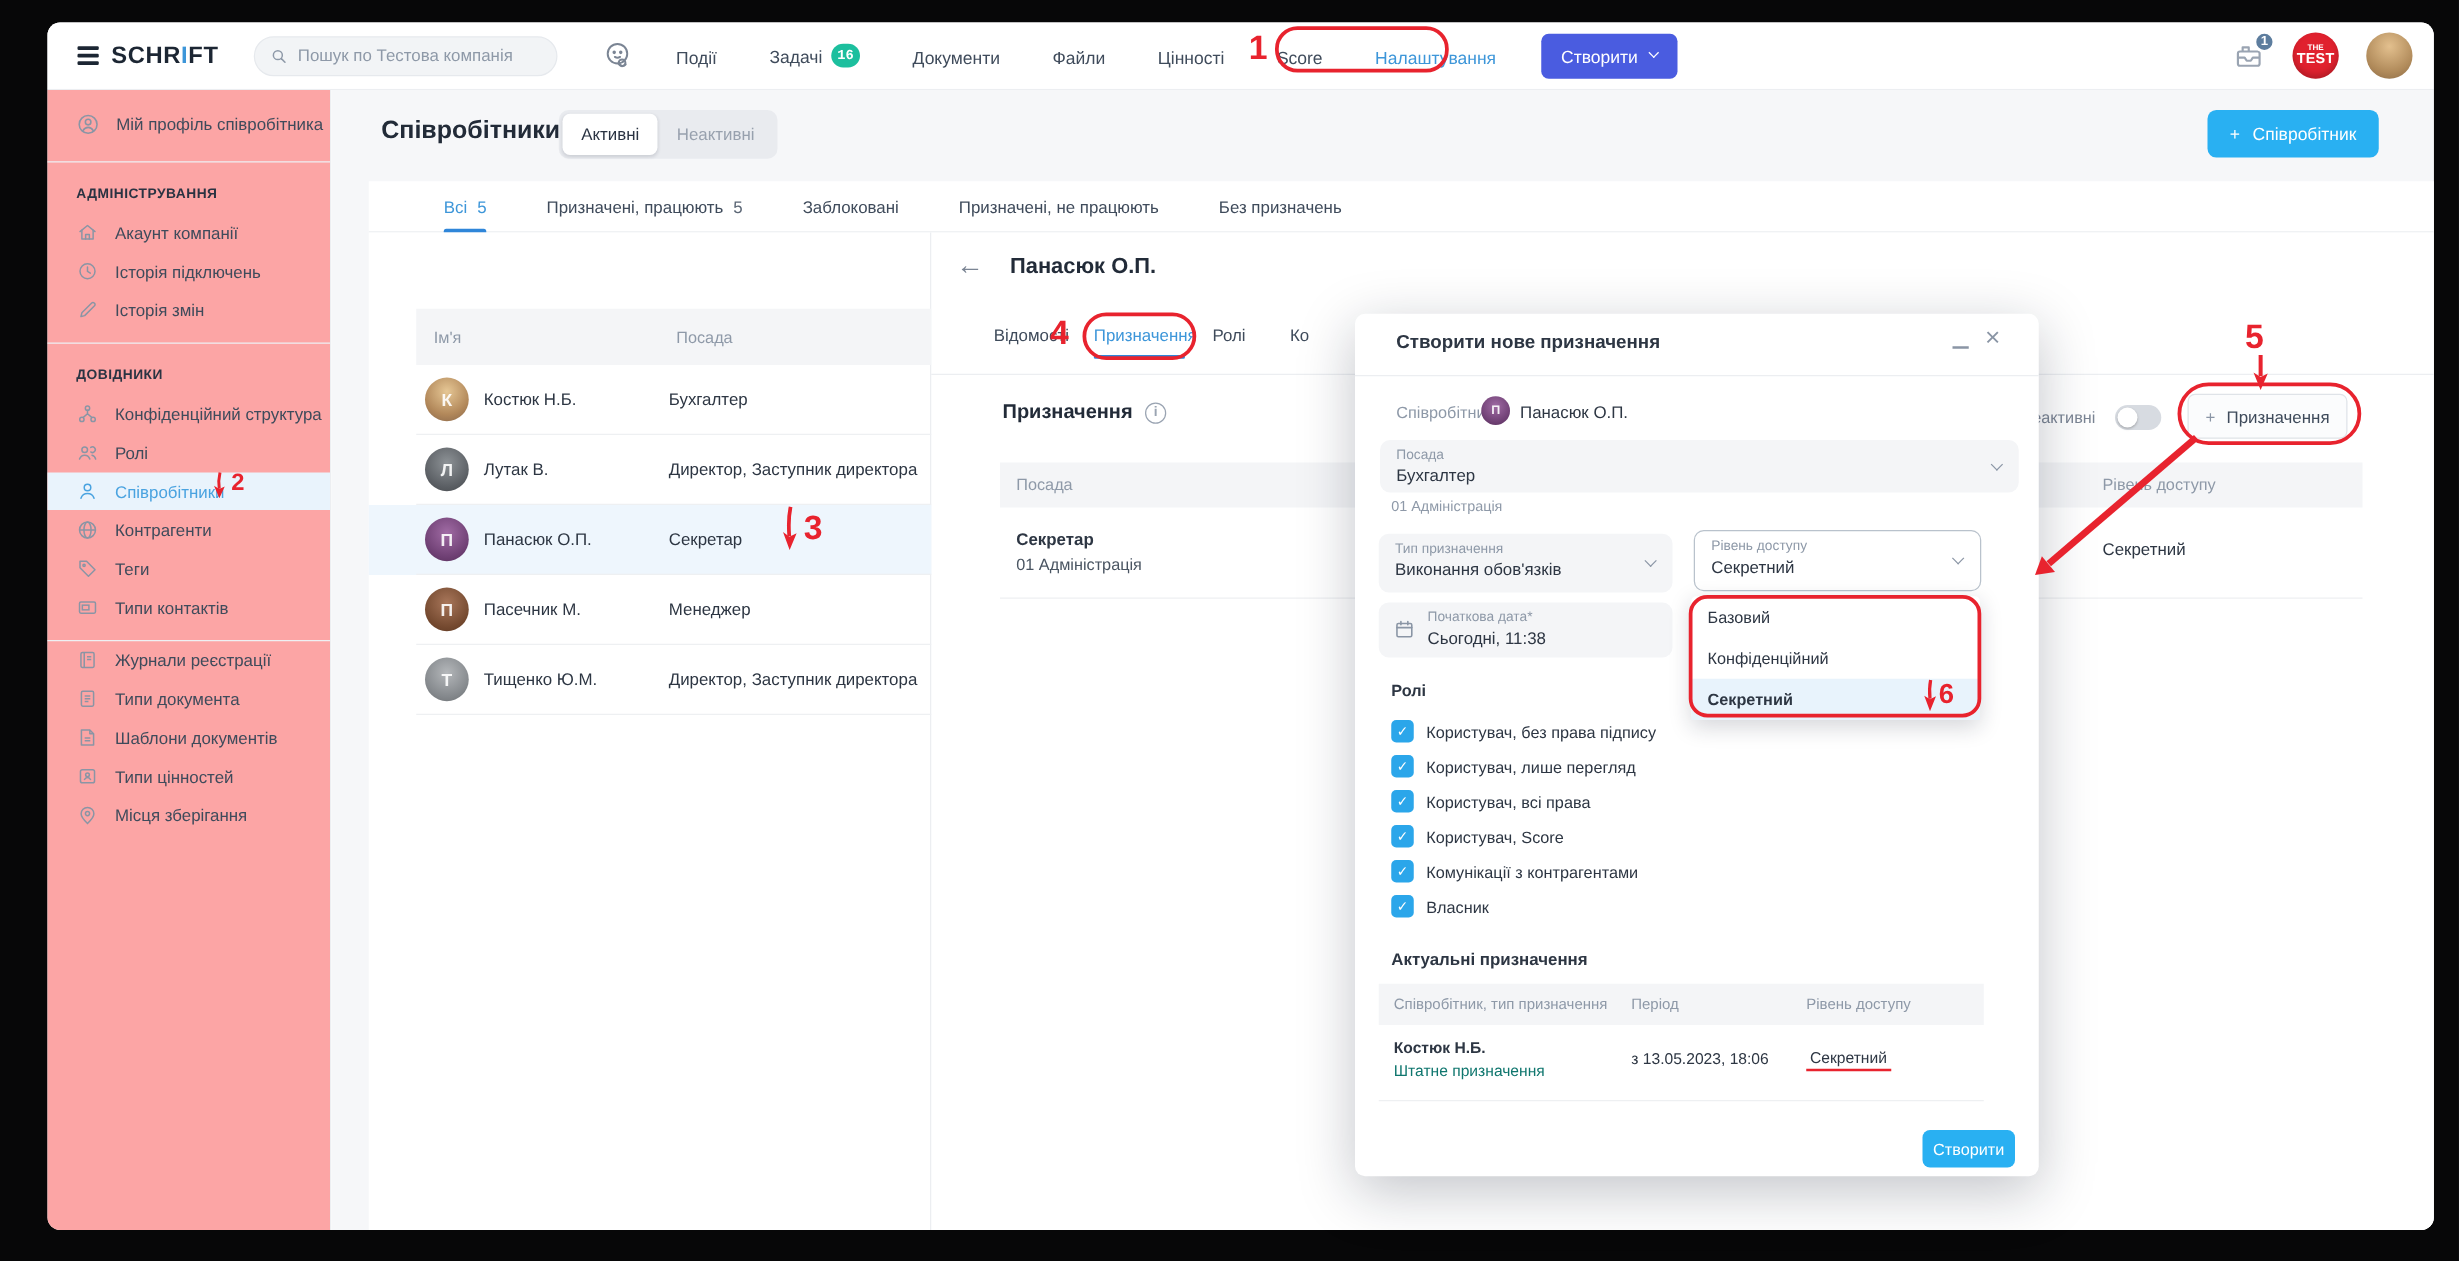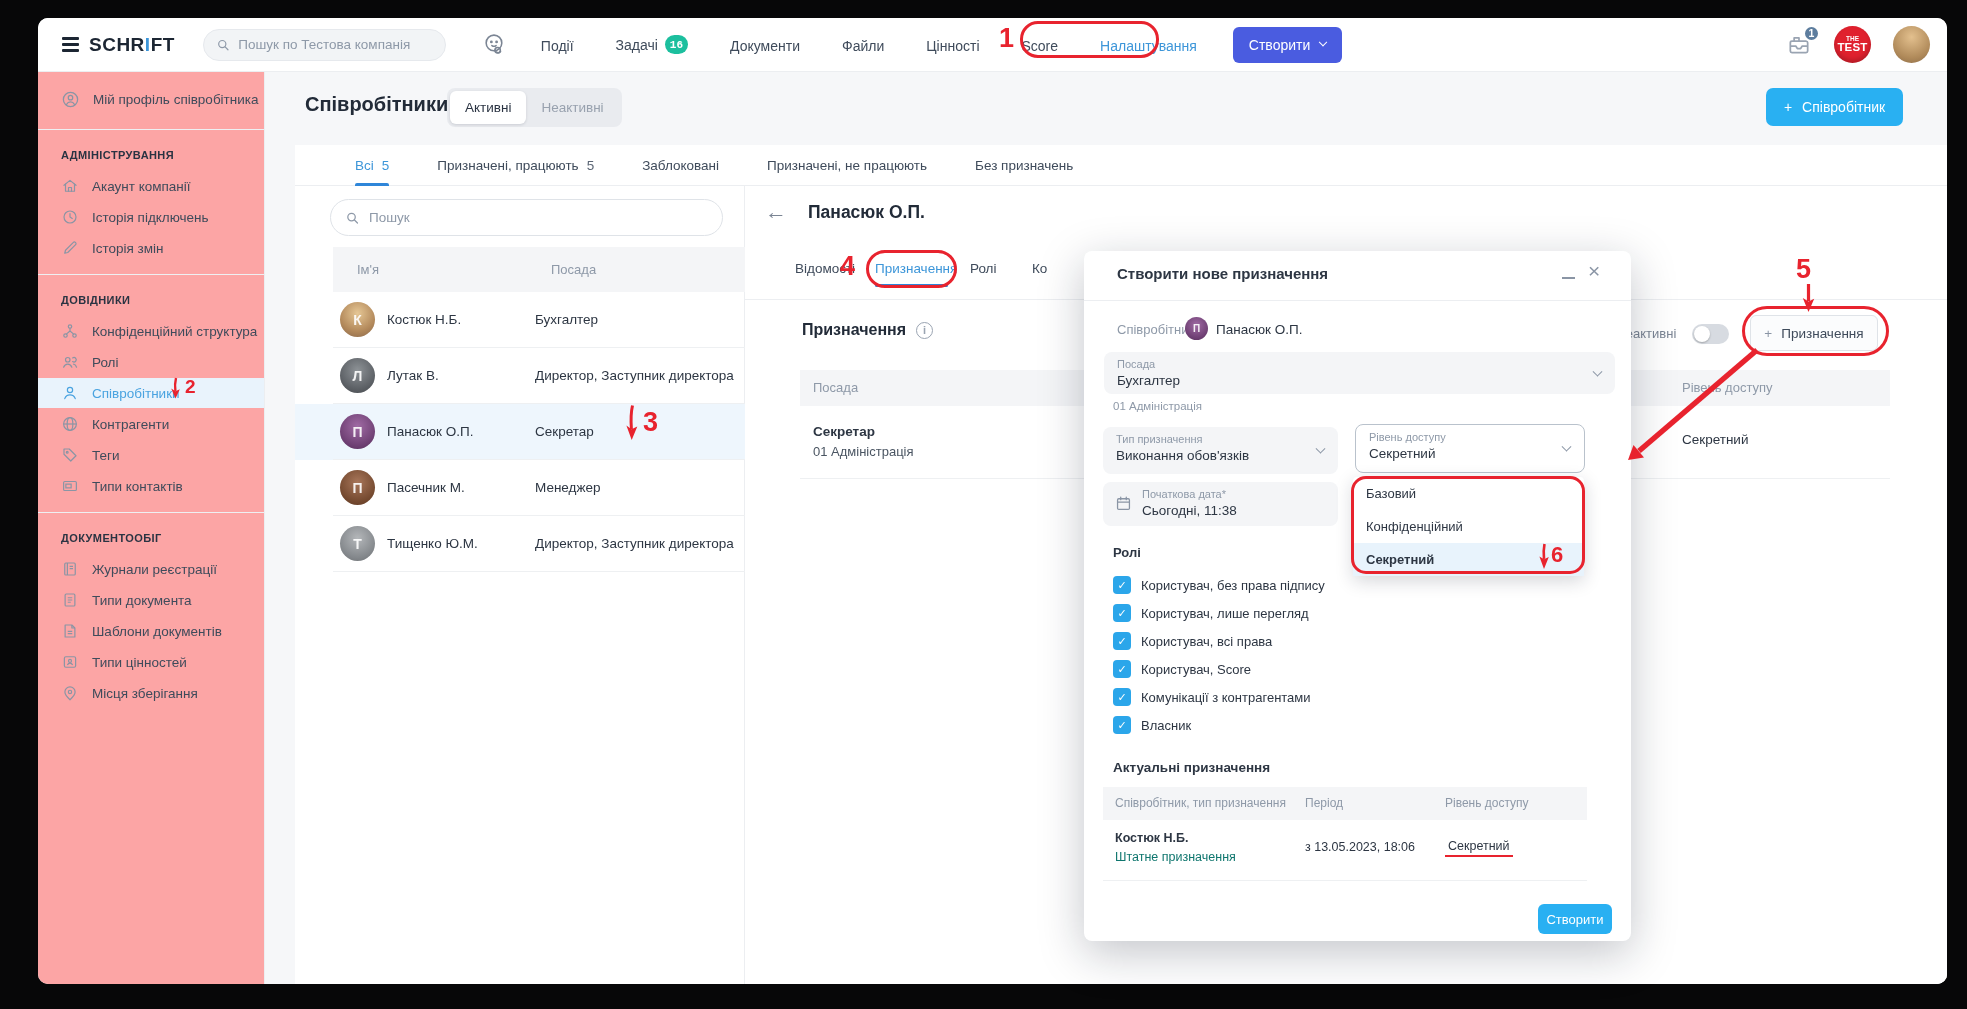--- a/index.html
+++ b/index.html
@@ -85,21 +85,21 @@
     background:#2f86d9; border-radius:2px 2px 0 0; }
   .content { position:absolute; left:295px; top:186px; width:1652px; height:798px; background:#fff; border-radius:0 0 10px 0; }
 
   
   .list-panel { position:absolute; left:0; top:0; width:450px; height:798px; border-right:1px solid #eceef1; }
   .list-search { position:absolute; left:35px; top:13px; width:393px; height:37px;
     background:#fff; border:1px solid #dfe3e8; border-radius:19px; display:flex;
     align-items:center; gap:9px; padding:0 14px; }
   .list-head { position:absolute; left:38px; top:61px; width:412px; height:45px; background:#f4f5f7;
     display:flex; align-items:center; font-size:13px; color:#8e99a8; }
-  .list-head .c1 { margin-left:24px; width:194px; }
+  .list-head .c1 { margin-left:14px; width:194px; }
   .lrow { position:absolute; left:0; width:450px; height:56px; cursor:pointer; }
   .lrow .inner { position:absolute; left:38px; right:0; top:0; bottom:0;
     border-bottom:1px solid #eef0f2; display:flex; align-items:center; }
   .lrow.sel { background:#eef6fd; }
   .lrow .avatar { width:35px; height:35px; margin-left:7px; font-size:14px; }
   .lrow .nm { margin-left:12px; width:148px; font-size:13.5px; color:#2d3643; }
   .lrow .ps { font-size:13.5px; color:#2d3643; }
   .av-k { background:radial-gradient(circle at 50% 32%, #e6c795, #b2885a 62%, #86654a); }
   .av-l { background:radial-gradient(circle at 50% 35%, #8d9296, #5a5e63 68%, #45484c); }
   .av-p { background:radial-gradient(circle at 50% 35%, #a06ba4, #6e3f73 68%, #542e58); }
@@ -360,21 +360,20 @@
         <svg class="ic" width="18" height="18" viewBox="0 0 24 24" fill="none" stroke="currentColor" stroke-width="1.6">
             <rect x="3.5" y="6" width="17" height="12" rx="1.5"></rect>
             <rect x="6.5" y="9.5" width="7" height="5"></rect>
           </svg>
         <span>Типи контактів</span>
       </div>
     </div>
     <div class="side-div"></div>
 
     <div class="side-sec">
-      <div class="side-title">ДОКУМЕНТООБІГ</div>
       <div class="side-item">
         <svg class="ic" width="18" height="18" viewBox="0 0 24 24" fill="none" stroke="currentColor" stroke-width="1.6">
             <rect x="5" y="4" width="14" height="16" rx="1.5"></rect>
             <path d="M8.5 4v16"></path>
             <path d="M11.5 8.5h4.5M11.5 11.5h4.5"></path>
           </svg>
         <span>Журнали реєстрації</span>
       </div>
       <div class="side-item">
         <svg class="ic" width="18" height="18" viewBox="0 0 24 24" fill="none" stroke="currentColor" stroke-width="1.6">
@@ -438,27 +437,20 @@
         <span>Призначені, не працюють</span>
       </span>
     <span class="ptab">
         <span>Без призначень</span>
       </span>
   </div>
 
   <div class="content">
 
     <div class="list-panel">
-      <div class="list-search">
-        <svg class="ic" width="16" height="16" viewBox="0 0 24 24" fill="none" stroke="#8e99a8" stroke-width="2" stroke-linecap="round">
-            <circle cx="10.5" cy="10.5" r="6"></circle>
-            <path d="M15.2 15.2L20 20"></path>
-          </svg>
-        <input placeholder="Пошук" style="">
-      </div>
       <div class="list-head">
         <span class="c1">Ім'я</span>
         <span class="c2">Посада</span>
       </div>
 
       <div class="lrow" style="top:106px">
         <div class="inner">
             <div class="avatar av-k">К</div>
           <span class="nm">Костюк Н.Б.</span>
           <span class="ps">Бухгалтер</span>

